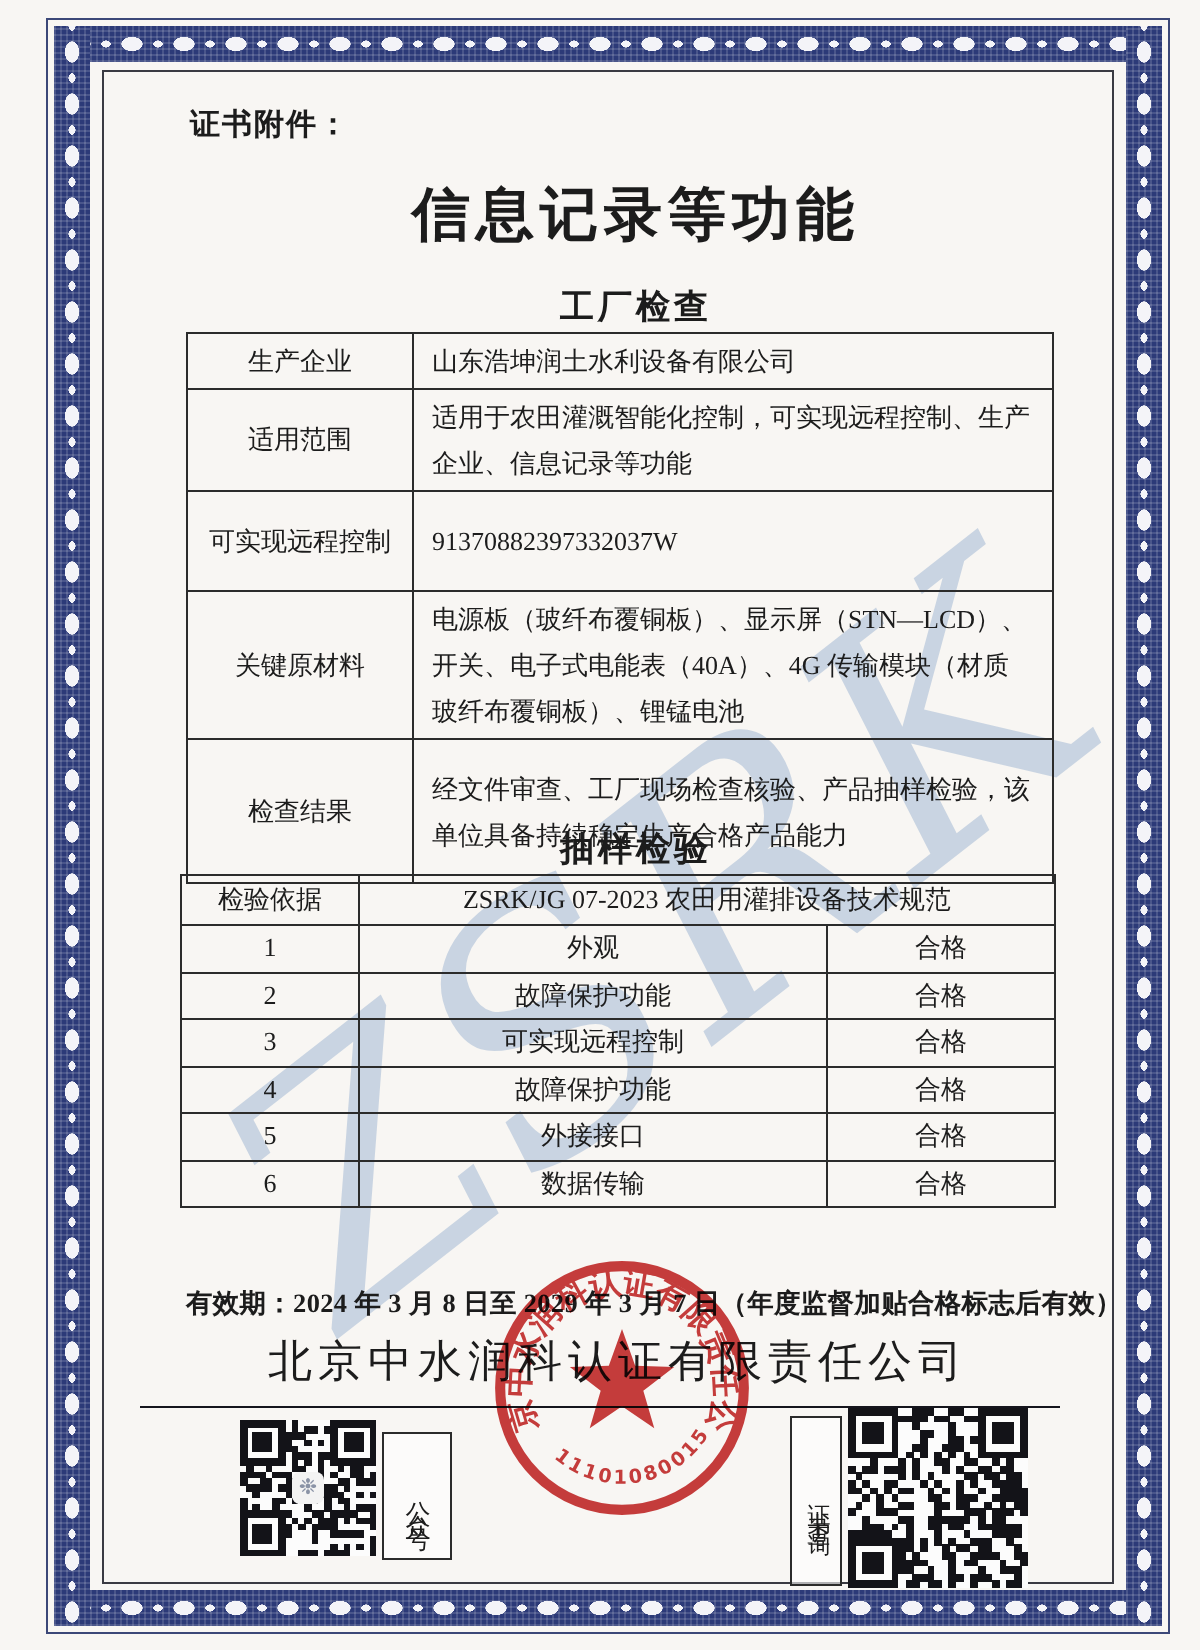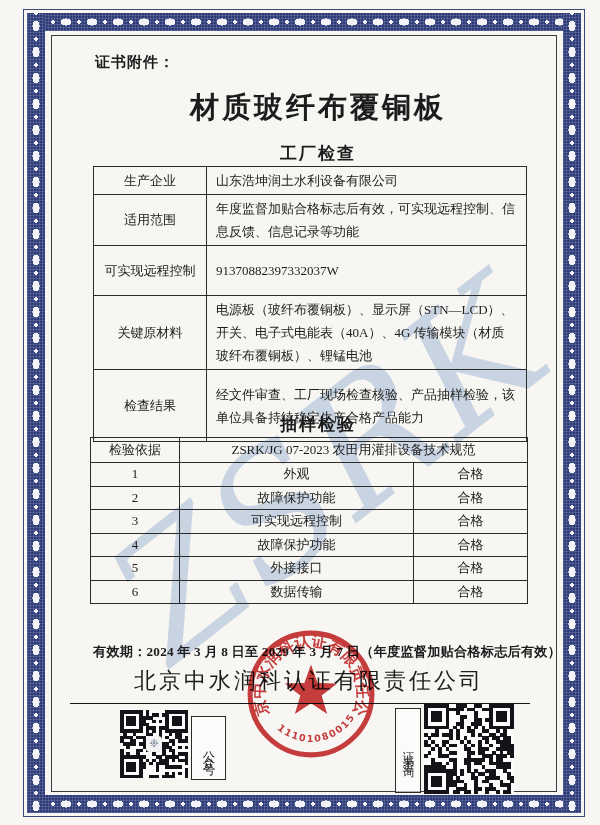--- a/index.html
+++ b/index.html
@@ -100,33 +100,33 @@
   <div class="band bottom"></div>
   <div class="band v left"></div>
   <div class="band v right"></div>
   <div class="inner-line"></div>
 
   <div class="watermark">ZSRK</div>
 
   <div class="content">
 
     <div class="attachment">证书附件：</div>
-    <div class="main-title">材质玻纤布覆铜板</div>
+    <div class="main-title">信息记录等功能</div>
 
     <div class="sec-heading sec-factory">工厂检查</div>
 
     <table class="t1">
       <tbody>
         <tr>
           <td class="lbl">生产企业</td>
           <td class="val">山东浩坤润土水利设备有限公司</td>
         </tr>
         <tr>
           <td class="lbl">适用范围</td>
-          <td class="val">年度监督加贴合格标志后有效，可实现远程控制、信息反馈、信息记录等功能</td>
+          <td class="val">适用于农田灌溉智能化控制，可实现远程控制、生产企业、信息记录等功能</td>
         </tr>
         <tr>
           <td class="lbl">可实现远程控制</td>
           <td class="val">91370882397332037W</td>
         </tr>
         <tr>
           <td class="lbl">关键原材料</td>
           <td class="val">电源板（玻纤布覆铜板）、显示屏（STN—LCD）、开关、电子式电能表（40A）、4G 传输模块（材质玻纤布覆铜板）、锂锰电池</td>
         </tr>
         <tr>

